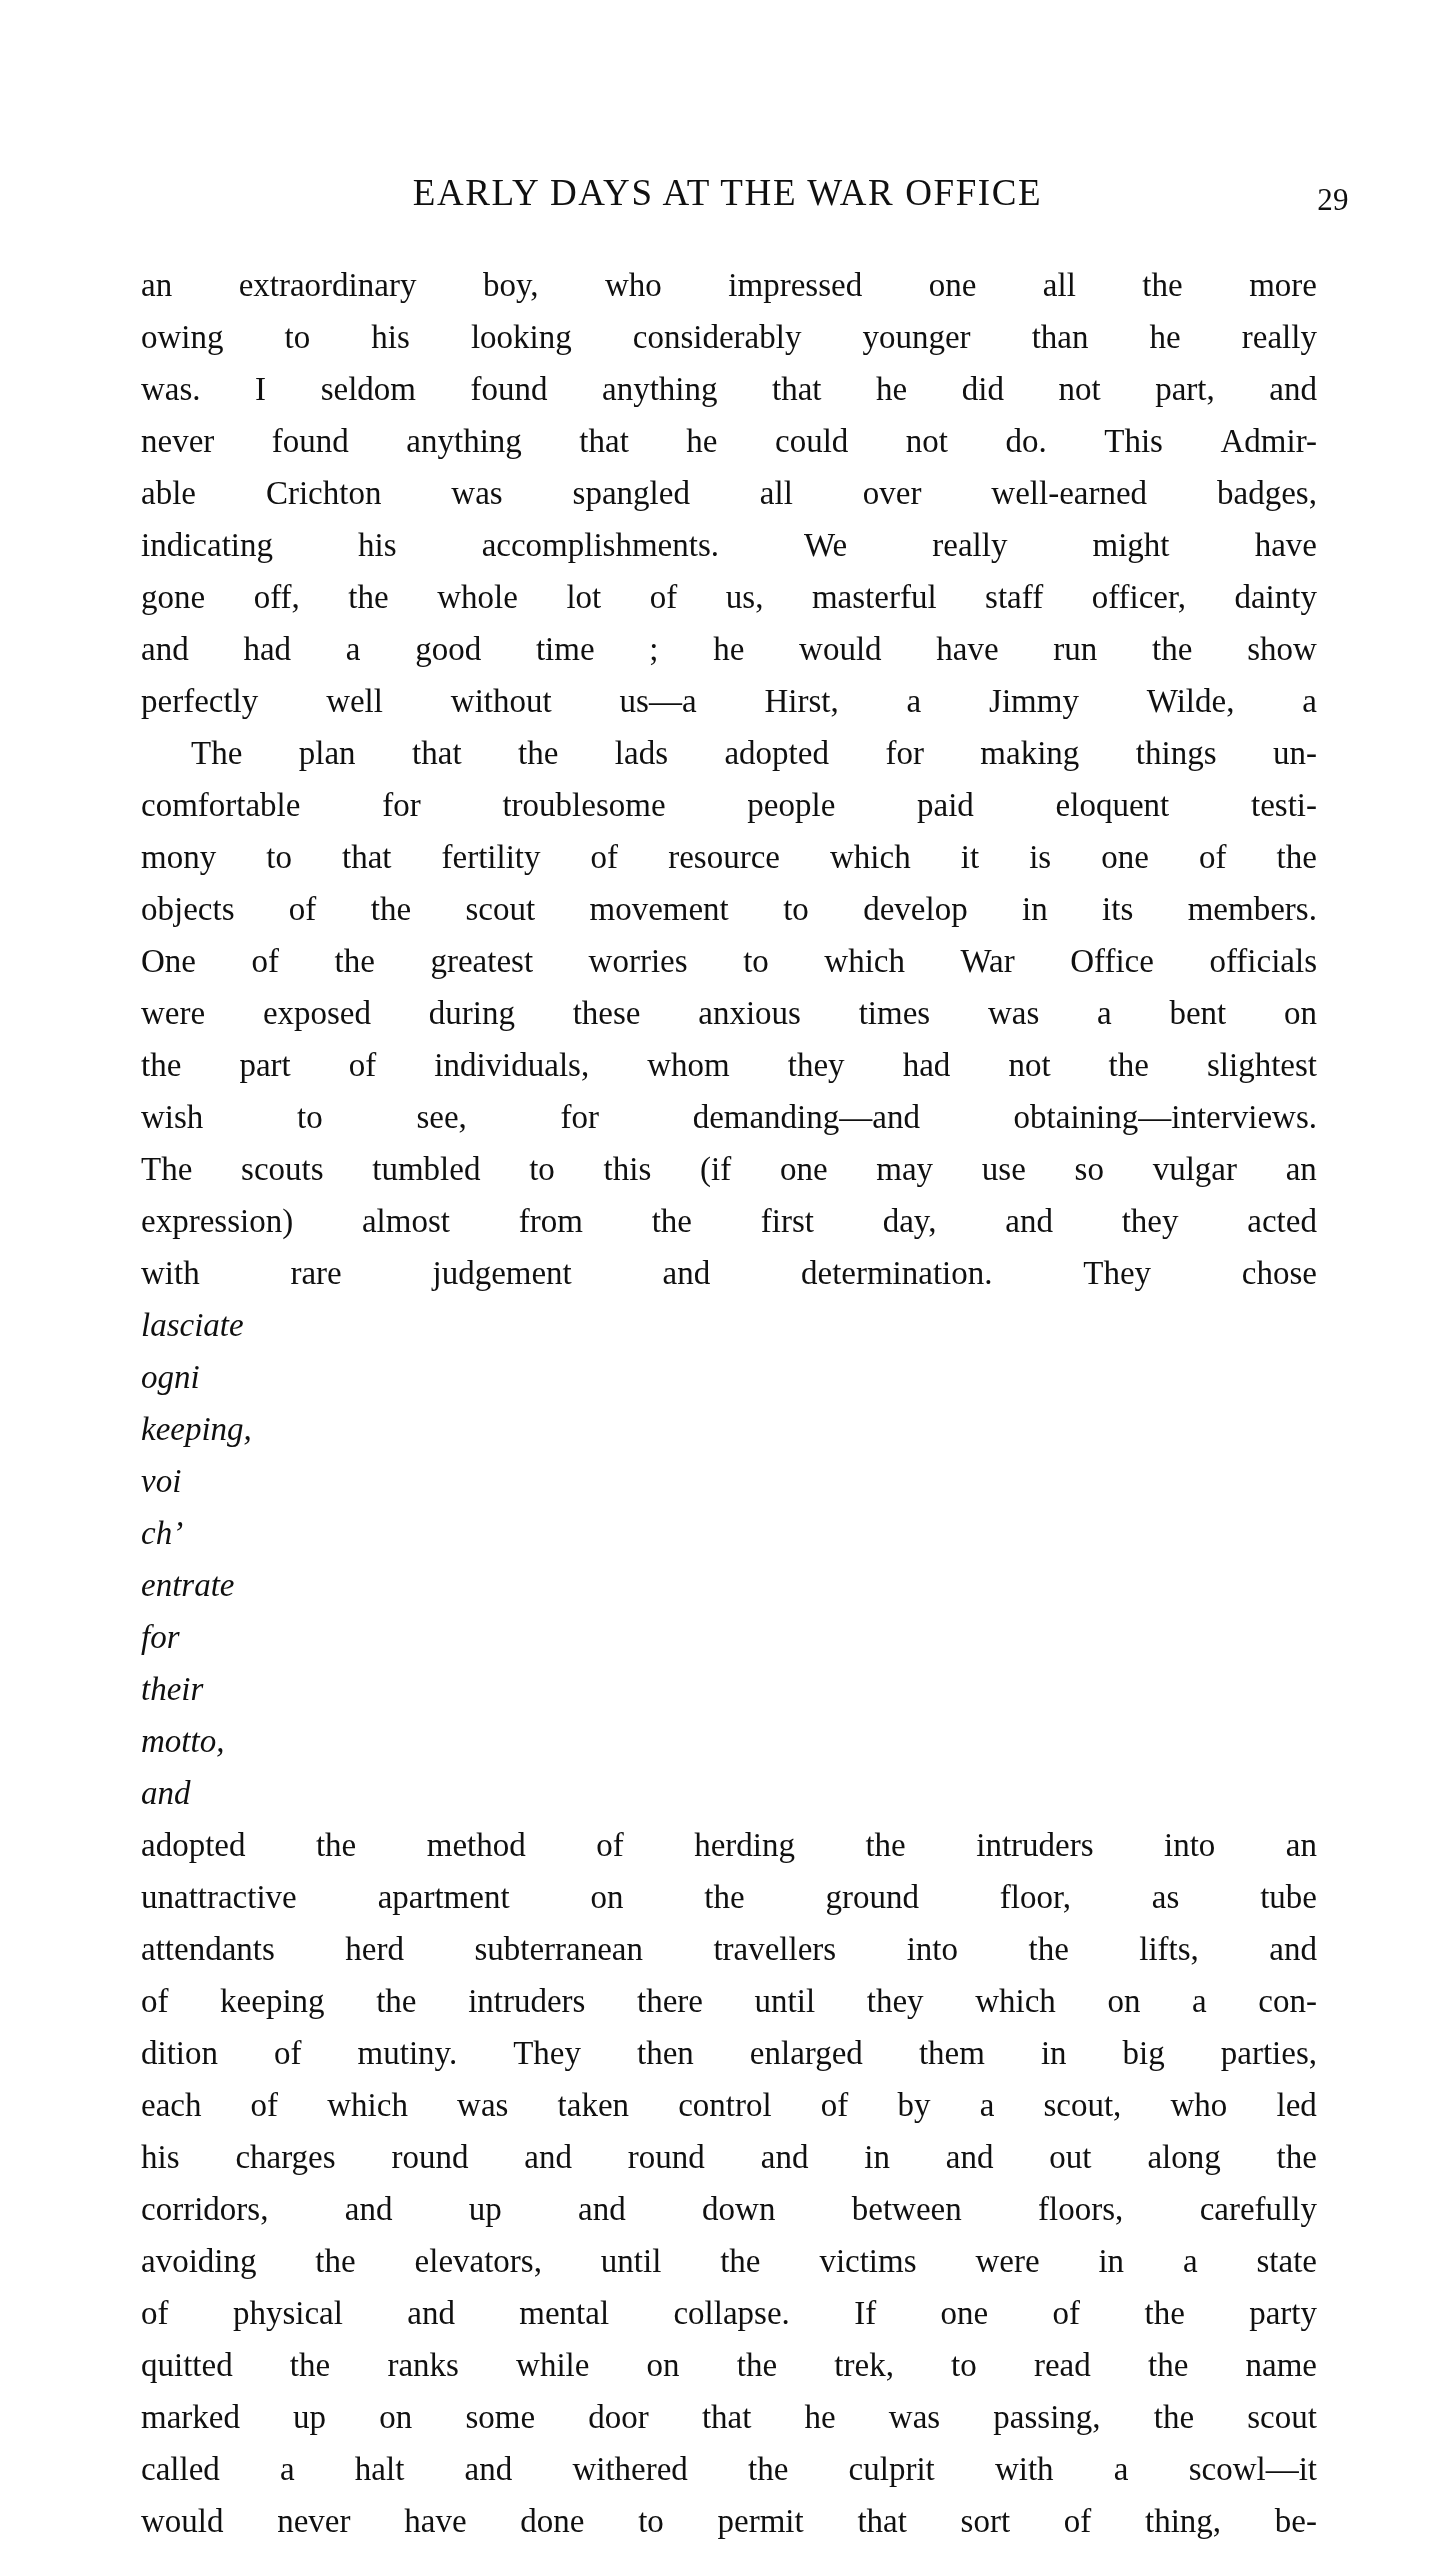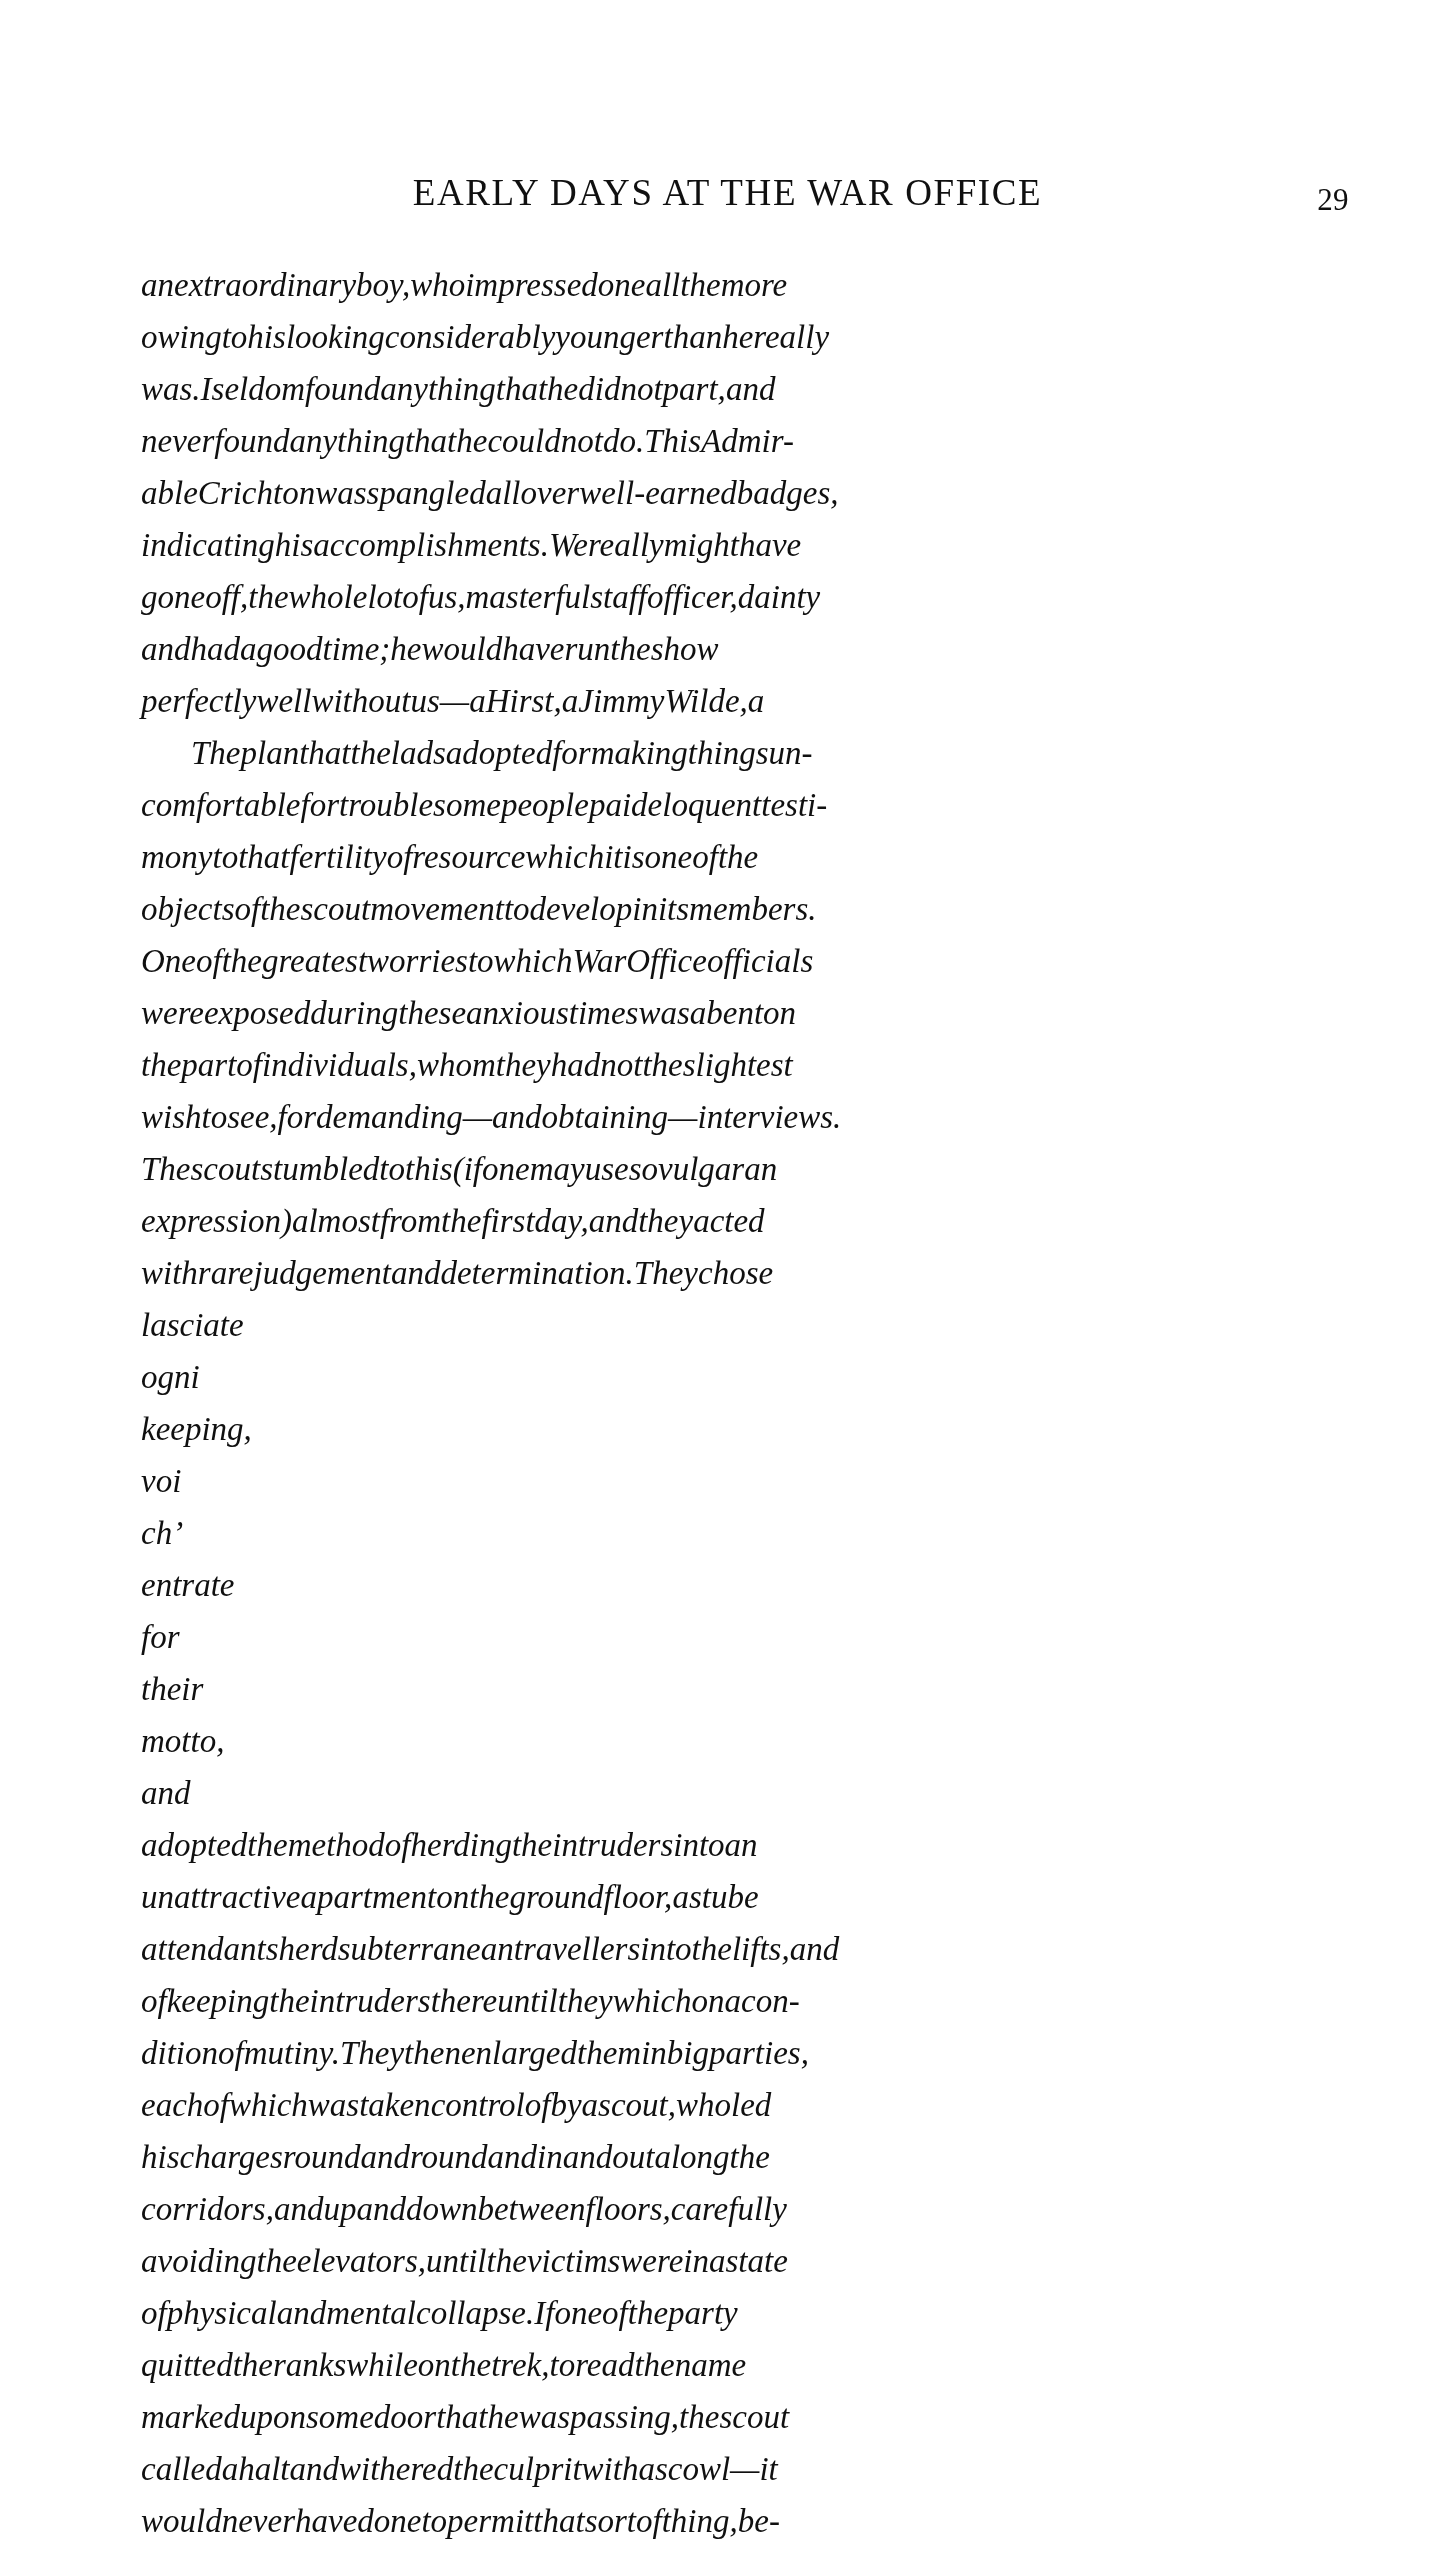--- a/index.html
+++ b/index.html
@@ -57,22 +57,21 @@
     text-align: justify;
     text-justify: inter-word;
   }
   p.para .line {
     display: block;
     white-space: nowrap;
   }
   
   p.para .line.j {
     display: flex;
-    justify-content: flex-start;
-    font-style: italic;
+    justify-content: space-between;
   }
   p.para .line.j > span.w {
     display: inline-block;
     white-space: pre;
   }
   p.para .line.last {
     display: block;
   }
   .indent {
     display: inline-block;

